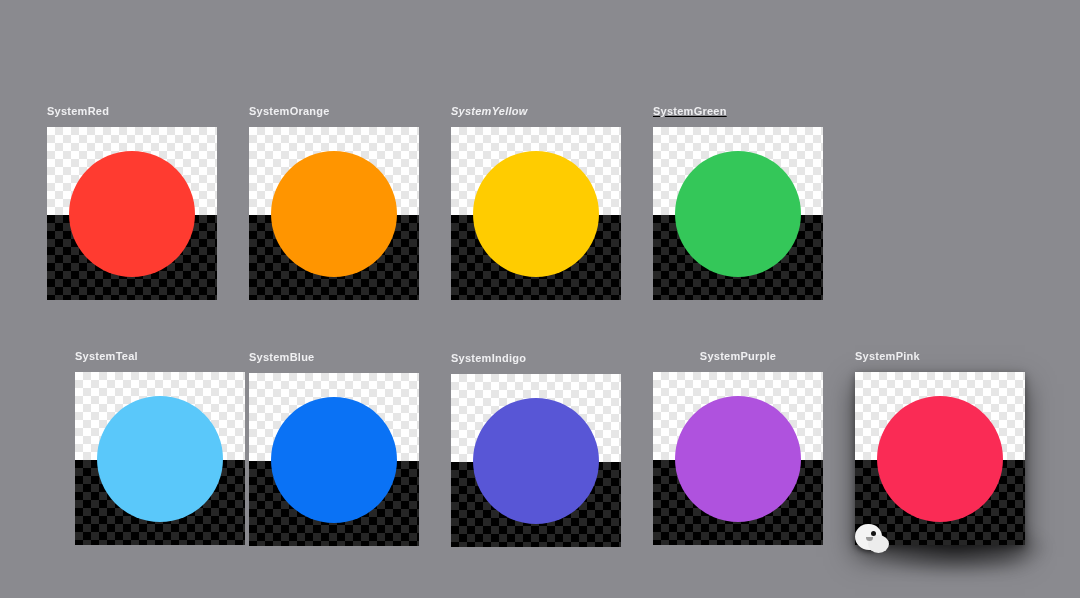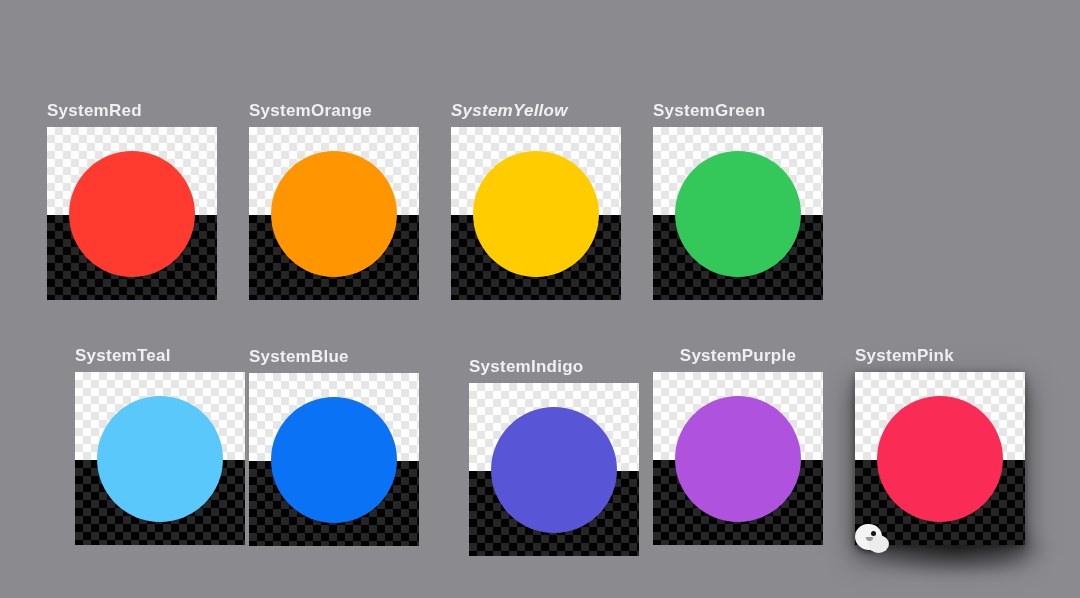--- a/index.html
+++ b/index.html
@@ -35,21 +35,21 @@
     
     clip-path: inset(26px 0 0 0);
   }
 
   .swatch-cell {
     position: absolute;
     top: 0;
   }
 
   .swatch-label {
-    font-size: 17px;
+    font-size: 11px;
     font-weight: bold;
     color: #f0f0f2;
     letter-spacing: 0.25px;
     white-space: nowrap;
     margin-bottom: 9px;
     height: 14px;
     line-height: 14px;
   }
 
   .swatch-box {
@@ -188,21 +188,21 @@
         </div>
       </div>
       <div class="swatch-cell" style="left: 451px; top: 104px; font-style: italic;">
         <div class="swatch-label">SystemYellow</div>
         <div class="swatch-box">
           <div class="checker-light"></div>
           <div class="checker-dark"></div>
           <div class="swatch-circle" style="background: rgb(255, 204, 0);"></div>
         </div>
       </div>
-      <div class="swatch-cell" style="left: 653px; top: 104px;">
+      <div class="swatch-cell" style="left: 653px; top: 104px; text-decoration: underline;">
         <div class="swatch-label">SystemGreen</div>
         <div class="swatch-box">
           <div class="checker-light"></div>
           <div class="checker-dark"></div>
           <div class="swatch-circle" style="background: rgb(52, 199, 89);"></div>
         </div>
       </div>
       <div class="swatch-cell" style="left: 47px; top: 349px; padding-left: 28px;">
         <div class="swatch-label">SystemTeal</div>
         <div class="swatch-box">
@@ -212,21 +212,21 @@
         </div>
       </div>
       <div class="swatch-cell" style="left: 249px; top: 350px;">
         <div class="swatch-label">SystemBlue</div>
         <div class="swatch-box">
           <div class="checker-light"></div>
           <div class="checker-dark"></div>
           <div class="swatch-circle" style="background: rgb(10, 114, 245);"></div>
         </div>
       </div>
-      <div class="swatch-cell" style="left: 451px; top: 360px; margin-left: 18px;">
+      <div class="swatch-cell" style="left: 451px; top: 351px;">
         <div class="swatch-label">SystemIndigo</div>
         <div class="swatch-box">
           <div class="checker-light"></div>
           <div class="checker-dark"></div>
           <div class="swatch-circle" style="background: rgb(88, 86, 214);"></div>
         </div>
       </div>
       <div class="swatch-cell" style="left: 653px; top: 349px; text-align: center;">
         <div class="swatch-label">SystemPurple</div>
         <div class="swatch-box">

